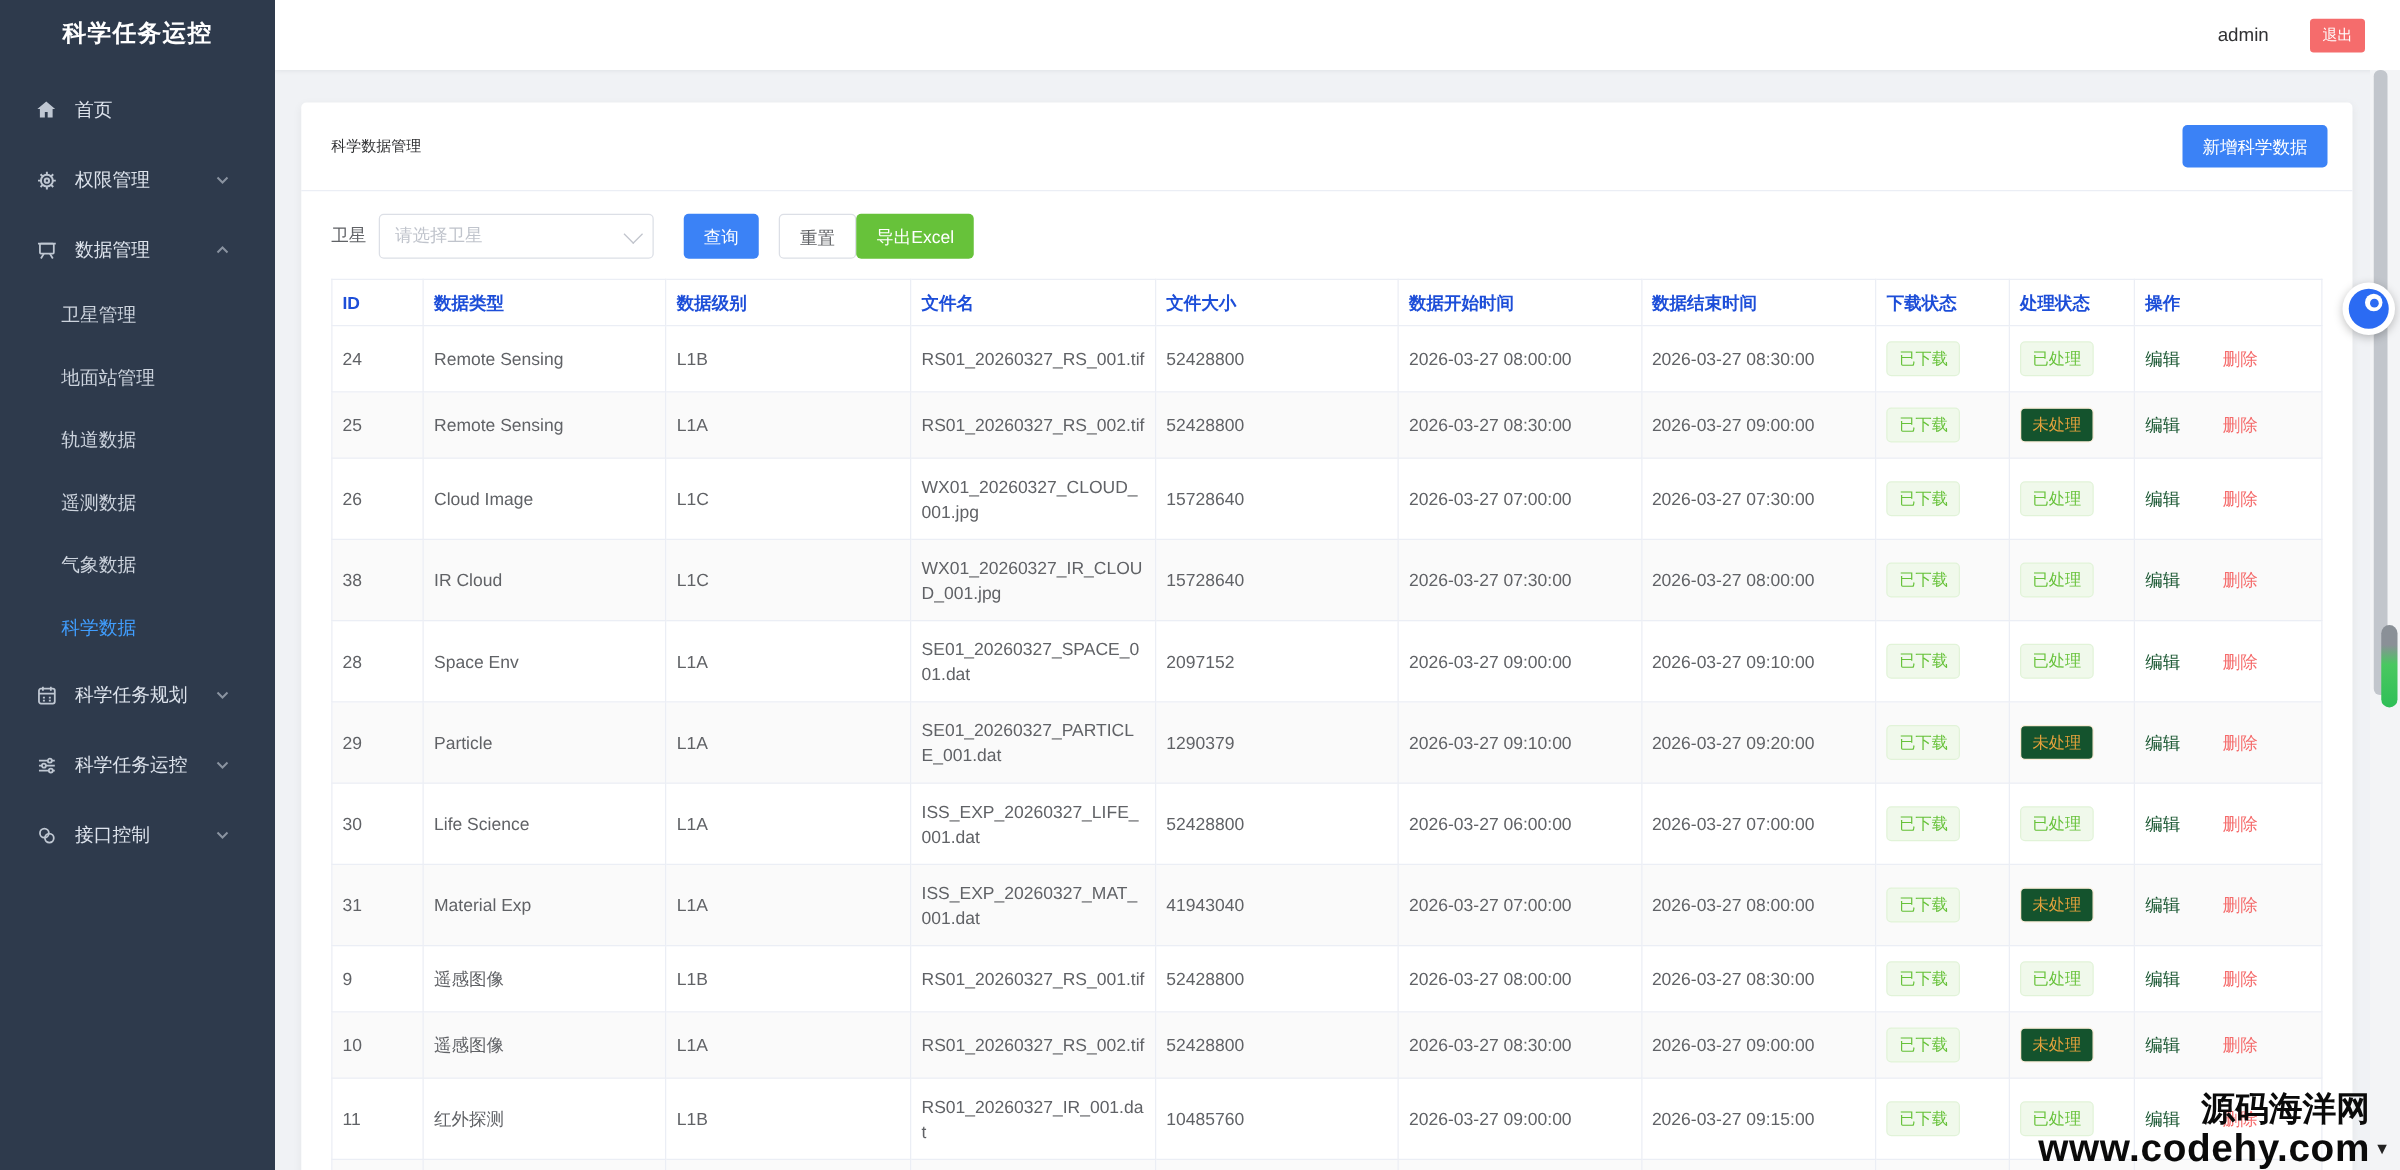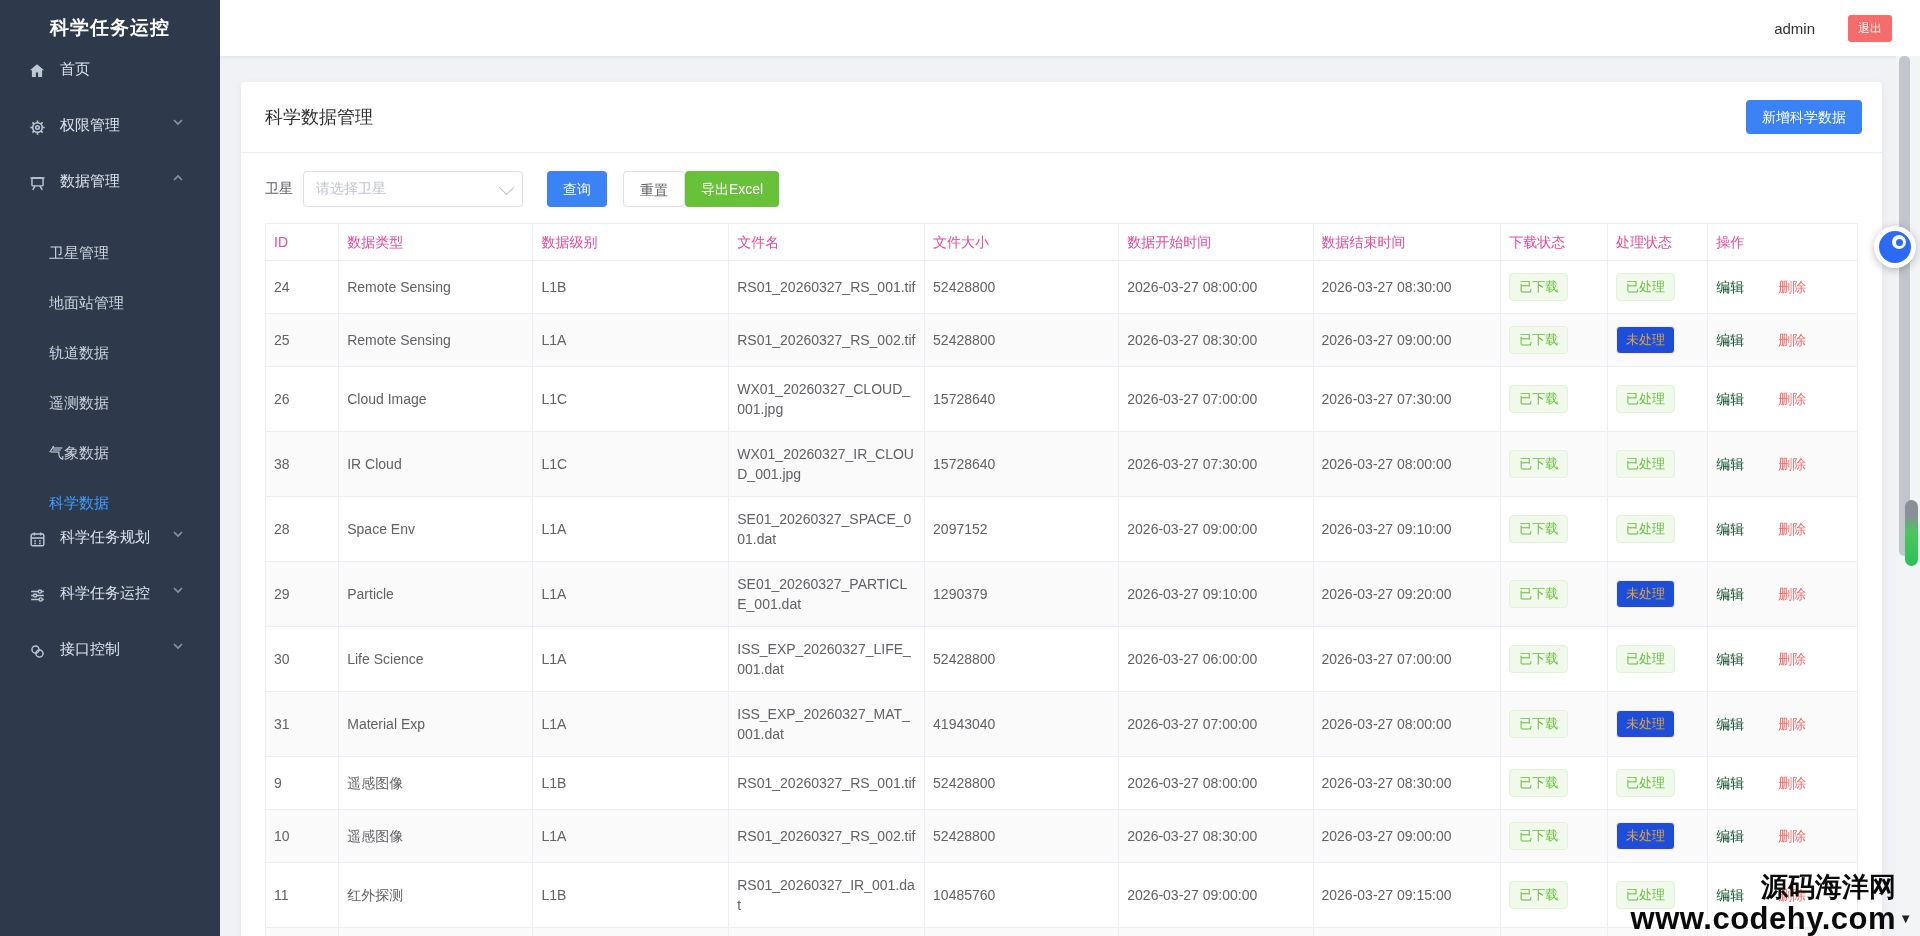--- a/index.html
+++ b/index.html
@@ -3,68 +3,68 @@
 <meta charset="utf-8">
 <style>
   * { margin:0; padding:0; box-sizing:border-box; }
   html,body { width:1920px; height:936px; overflow:hidden; }
   body { font-family:"Liberation Sans","DejaVu Sans",sans-serif; background:#f0f2f5; position:relative; font-size:14px; color:#606266; }
 
   
   .sidebar { position:absolute; left:0; top:0; width:220px; height:936px; background:#2e3a4c; z-index:5; }
   .logo { height:56px; line-height:56px; text-align:center; color:#ffffff; font-size:19px; font-weight:bold; letter-spacing:1px; }
   .menu { padding-top:4px; }
-  .menu-item { height:56px; display:flex; align-items:flex-start; padding:0 36px 0 26px; color:#dde3ec; font-size:15px; cursor:pointer; }
+  .menu-item { height:56px; display:flex; align-items:center; padding:0 36px 0 26px; color:#dde3ec; font-size:15px; cursor:pointer; }
   .menu-item .mi-icon { width:22px; height:22px; margin-right:12px; display:inline-flex; align-items:center; justify-content:center; color:#bfc7d2; flex:none; }
   .menu-item .mi-label { flex:1; }
   .menu-item .chev { width:12px; height:12px; color:#8a93a0; flex:none; }
   .chev svg { display:block; }
   .chev.up svg { transform:rotate(180deg); }
   .submenu .sub-item { height:50px; line-height:50px; padding-left:49px; color:#ccd3dd; font-size:15px; cursor:pointer; }
   .submenu .sub-item.active { color:#409eff; }
 
   
   .topbar { position:absolute; left:220px; top:0; width:1700px; height:56px; background:#ffffff; display:flex; align-items:center; justify-content:flex-end; padding-right:28px; box-shadow:0 1px 4px rgba(0,21,41,.08); z-index:4; }
   .username { color:#303133; font-size:15px; margin-right:33px; }
   .logout-btn { background:#f56c6c; color:#fff; font-size:12px; border:none; border-radius:3px; padding:5px 10px; cursor:pointer; }
 
   
   .main { position:absolute; left:220px; top:56px; width:1676px; height:880px; }
   .card { position:absolute; left:21px; top:26px; width:1641px; height:1200px; background:#ffffff; border-radius:4px; box-shadow:0 2px 8px rgba(0,0,0,.06); }
   .card-header { display:flex; align-items:center; justify-content:space-between; padding:18px 20px 18px 24px; border-bottom:1px solid #ebeef5; }
-  .card-title { font-size:18px; color:#303133; font-weight:500; }
+  .card-title { font-size:12px; color:#303133; font-weight:500; }
   .btn { border:none; border-radius:4px; font-size:14px; cursor:pointer; padding:0 16px; height:36px; line-height:36px; }
   .btn-primary { background:#3b82f6; color:#fff; }
   .btn-success { background:#67c23a; color:#fff; }
   .btn-plain { background:#fff; color:#606266; border:1px solid #dcdfe6; }
   .add-btn { height:34px; line-height:34px; }
 
   
   .filter-row { display:flex; align-items:center; padding:18px 24px 0 24px; }
   .filter-label { font-size:14px; color:#606266; margin-right:10px; }
   .select { width:220px; height:36px; border:1px solid #dcdfe6; border-radius:4px; background:#fff; display:flex; align-items:center; justify-content:space-between; padding:0 12px; cursor:pointer; }
   .select .ph { color:#c0c4cc; font-size:14px; }
   .select .sel-chev { width:11px; height:11px; border-right:1.5px solid #c0c4cc; border-bottom:1.5px solid #c0c4cc; transform:rotate(45deg) translateY(-3px); }
   .filter-row .btn-primary { margin-left:24px; }
   .filter-row .btn-plain { margin-left:16px; }
   .filter-row .btn-success { }
 
   
   .table-wrap { padding:16px 24px 0 24px; }
   table.dtable { width:100%; border-collapse:collapse; table-layout:fixed; }
   .dtable th, .dtable td { border:1px solid #ebeef5; font-size:14px; text-align:left; padding:12px 8px; line-height:20px; vertical-align:middle; }
-  .dtable th { color:#ec4899; font-weight:400; padding:8px; background:#fff; }
+  .dtable th { color:#1d4ed8; font-weight:700; padding:8px; background:#fff; }
   .dtable td { color:#606266; }
   .dtable tr.striped td { background:#fafafa; }
   .c-id{width:4.6%;} .c-type{width:12.2%;} .c-level{width:12.3%;} .c-file{width:12.3%;}
   .c-size{width:12.2%;} .c-start{width:12.2%;} .c-end{width:11.8%;} .c-dl{width:6.7%;}
   .c-proc{width:6.3%;} .c-op{width:9.4%;}
   td.c-file { word-break:break-all; }
   .tag { display:inline-block; height:28px; line-height:26px; padding:0 9px; font-size:13px; border-radius:4px; border:1px solid #e1f3d8; background:#f0f9eb; color:#67c23a; }
-  .tag.warn { border-color:#faecd8; background:#1d4ed8; color:#e6a23c; }
+  .tag.warn { border-color:#faecd8; background:#14532d; color:#e6a23c; }
   a.op-edit { color:#14532d; text-decoration:none; margin-right:30px; cursor:pointer; }
   a.op-del { color:#f56c6c; text-decoration:none; cursor:pointer; }
 
   
   .scroll-track { position:absolute; right:0; top:56px; width:24px; height:880px; background:#f3f4f6; z-index:6; }
   .scroll-thumb { position:absolute; left:1899px; top:56px; width:11px; height:500px; background:#c2c6cc; border-radius:5px; z-index:7; }
   .float-ball { position:absolute; left:1874px; top:226px; width:42px; height:42px; background:#ffffff; border-radius:50%; box-shadow:0 2px 8px rgba(0,0,0,.25); z-index:9; display:flex; align-items:center; justify-content:center; cursor:pointer; }
   .float-ball .fb-inner { width:32px; height:32px; background:#2b6bf3; border-radius:50%; position:relative; }
   .float-ball .fb-dot { position:absolute; left:13px; top:4px; width:14px; height:14px; background:#ffffff; border-radius:50%; }
   .float-ball .fb-dot2 { position:absolute; left:17px; top:8px; width:7px; height:7px; background:#2b6bf3; border-radius:50%; }

